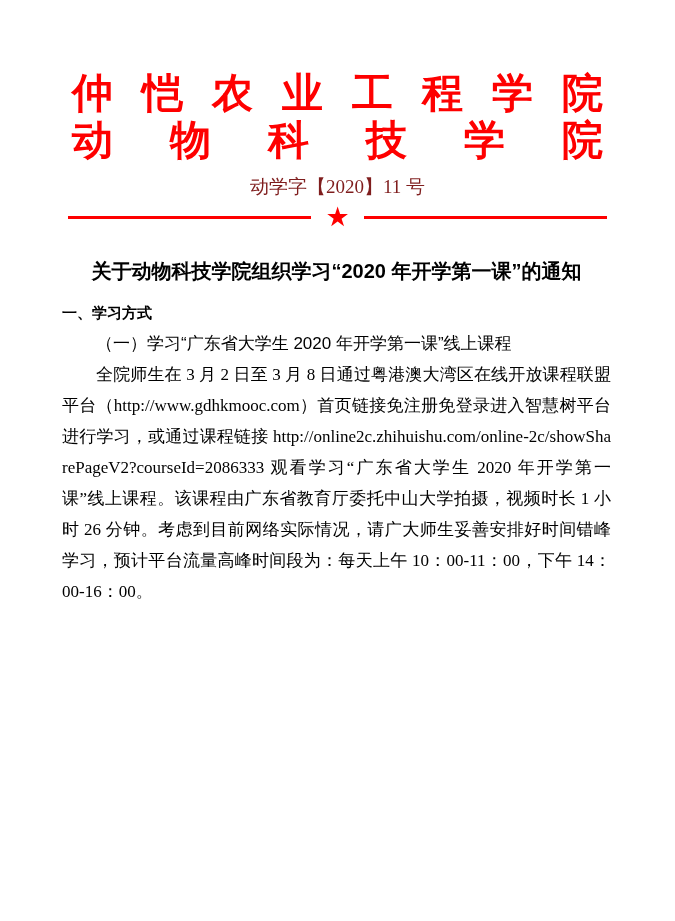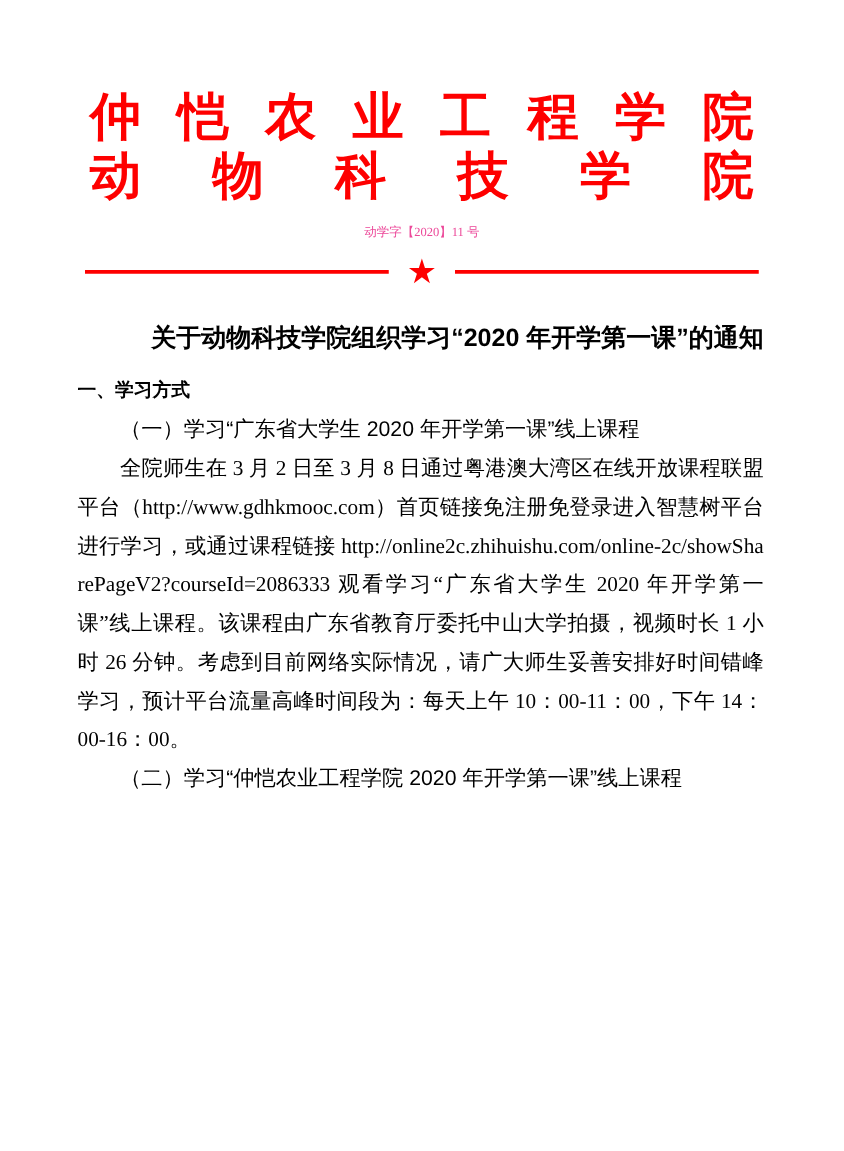--- a/index.html
+++ b/index.html
@@ -20,23 +20,23 @@
     color: var(--accent, #fe0000);
     font-family: "Liberation Sans", sans-serif;
     font-weight: bold;
     font-size: 41px;
     line-height: 47px;
     padding: 0 4px;
   }
   .doc-number {
     margin-top: 14px;
     text-align: center;
-    font-size: 10px;
+    font-size: 19px;
     line-height: 18px;
-    color: #ec4899;
+    color: #7f1d1d;
   }
   .divider {
     margin-top: 8px;
     display: flex;
     align-items: center;
   }
   .divider .rule {
     flex: 1;
     height: 3px;
     background: var(--accent, #fe0000);
@@ -44,21 +44,21 @@
   .divider .star {
     color: var(--accent, #fe0000);
     font-size: 27px;
     line-height: 27px;
     margin: 0 14px;
   }
   .doc-body { margin: 0 64px 0 62px; }
   .doc-title {
     margin-top: 26px;
     margin-bottom: 12px;
-    text-align: right;
+    text-align: center;
     font-family: "Liberation Sans", sans-serif;
     font-weight: bold;
     font-size: 20px;
     line-height: 28px;
   }
   .para {
     font-size: 17px;
     line-height: 31px;
     text-align: justify;
     text-indent: 2em;
@@ -113,17 +113,16 @@
   <div class="doc-body">
     <div class="doc-title">关于动物科技学院组织学习“2020 年开学第一课”的通知</div>
 
 
     <div class="h-level1">一、学习方式</div>
 
     <div class="h-level2">（一）学习“广东省大学生 2020 年开学第一课”线上课程</div>
 
     <p class="para">全院师生在 3 月 2 日至 3 月 8 日通过粤港澳大湾区在线开放课程联盟平台（http://www.gdhkmooc.com）首页链接免注册免登录进入智慧树平台进行学习，或通过课程链接 http://online2c.zhihuishu.com/online-2c/showSharePageV2?courseId=2086333 观看学习“广东省大学生 2020 年开学第一课”线上课程。该课程由广东省教育厅委托中山大学拍摄，视频时长 1 小时 26 分钟。考虑到目前网络实际情况，请广大师生妥善安排好时间错峰学习，预计平台流量高峰时间段为：每天上午 10：00-11：00，下午 14：00-16：00。</p>
 
-    <div class="h-level2">（二）学习“仲恺农业工程学院 2020 年开学第一课”线上课程</div>
 
   </div>
 
 </div>
 
 </body></html>

